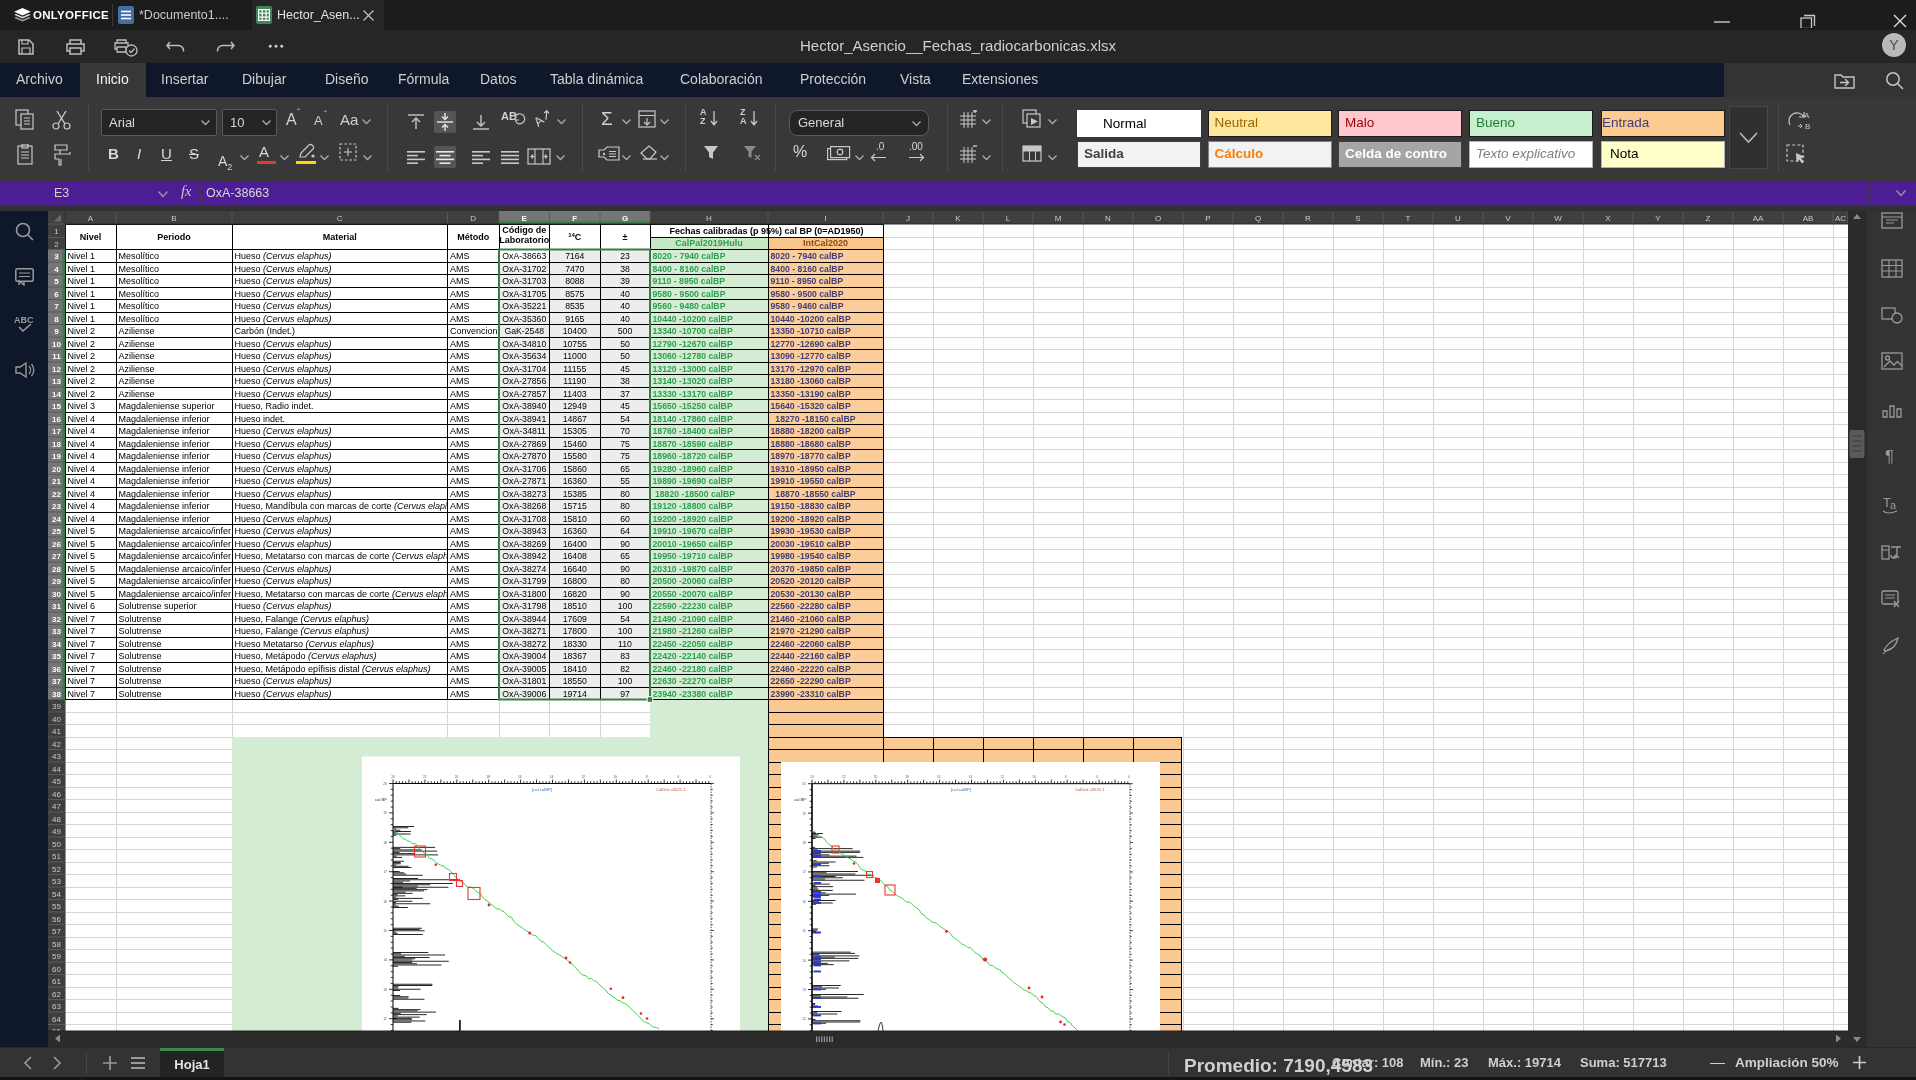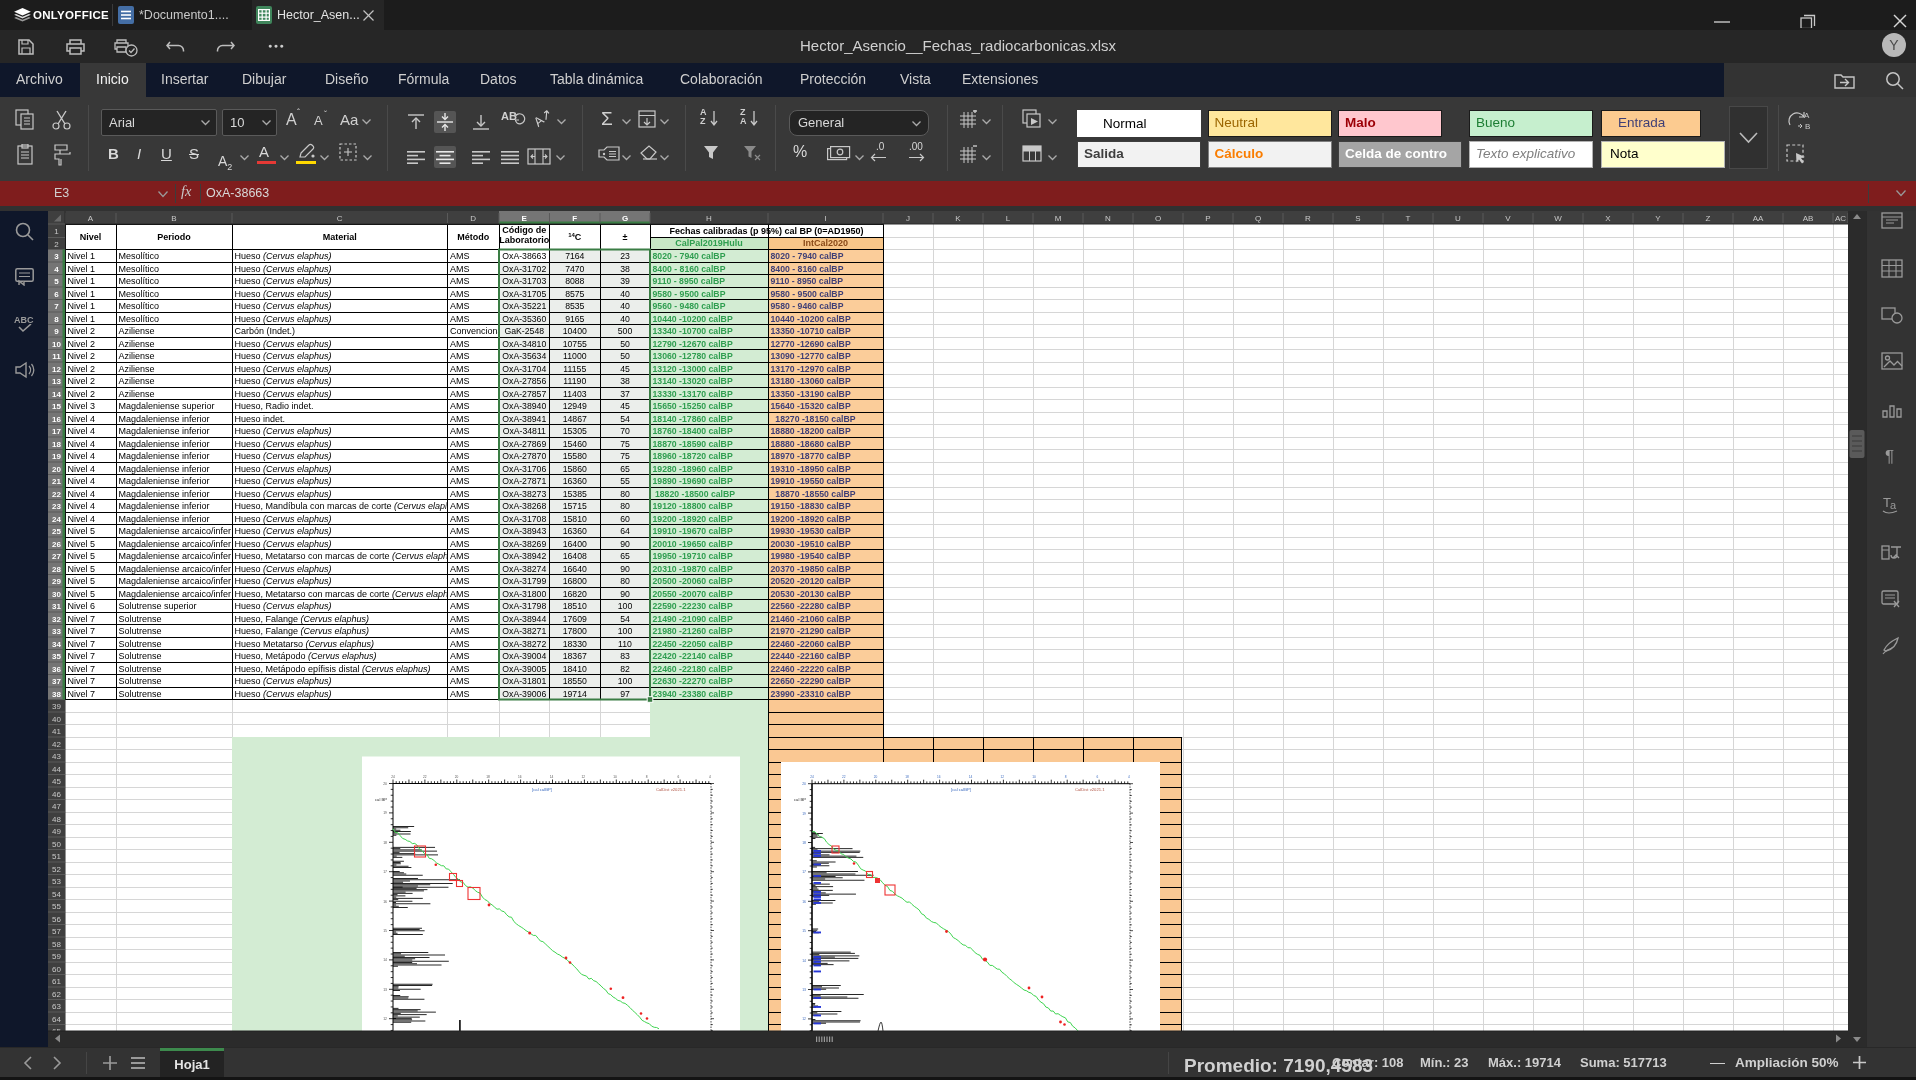--- a/index.html
+++ b/index.html
@@ -1912,44 +1912,44 @@
 <svg class="abs" style="left:1022px;top:48px" width="20" height="18">
       <rect x="1" y="1" width="18" height="15" stroke="#c8c8c8" stroke-width="1.2" fill="none"></rect>
       <path d="M1 6 h18 M7.5 1 v15 M13.5 1 v15" stroke="#c8c8c8" stroke-width="1"></path>
       <rect x="1" y="1" width="18" height="5" fill="#c8c8c8"></rect>
     </svg>
 <svg class="abs" style="left:1048px;top:58px" width="9" height="6">
       <path d="M0.5 0.5 L4.5 4.5 L8.5 0.5" stroke="#aaa" stroke-width="1.3" fill="none"></path>
     </svg>
 <div class="abs" style="left:1077px;top:13px;width:124px;height:27px;background:#ffffff;color:#000000;font-weight:normal;font-style:normal;border:2px solid #fff;font-size:13.5px;line-height:24px;padding-left:24px;white-space:nowrap;overflow:hidden">Normal</div>
 <div class="abs" style="left:1207.5px;top:13px;width:124px;height:27px;background:#ffe79d;color:#9c6500;font-weight:normal;font-style:normal;border:1px solid #1a1a1a;font-size:13.5px;line-height:24px;padding-left:6px;white-space:nowrap;overflow:hidden">Neutral</div>
-<div class="abs" style="left:1338px;top:13px;width:104px;height:27px;background:#ffc7ce;color:#9c0006;font-weight:bold;font-style:normal;border:1px solid #1a1a1a;font-size:13.5px;line-height:24px;padding-left:6px;white-space:nowrap;overflow:hidden">Malo</div>
+<div class="abs" style="left:1338px;top:13px;width:124px;height:27px;background:#ffc7ce;color:#9c0006;font-weight:normal;font-style:normal;border:1px solid #1a1a1a;font-size:13.5px;line-height:24px;padding-left:6px;white-space:nowrap;overflow:hidden">Malo</div>
 <div class="abs" style="left:1469px;top:13px;width:124px;height:27px;background:#c6efce;color:#1e7e34;font-weight:normal;font-style:normal;border:1px solid #1a1a1a;font-size:13.5px;line-height:24px;padding-left:6px;white-space:nowrap;overflow:hidden">Bueno</div>
-<div class="abs" style="left:1601px;top:13px;width:100px;height:27px;background:#fccb90;color:#3f3f76;font-weight:normal;font-style:normal;border:1px solid #1a1a1a;font-size:13.5px;line-height:24px;padding-left:16px;white-space:nowrap;overflow:hidden">Entrada</div>
+<div class="abs" style="left:1601px;top:13px;width:124px;height:27px;background:#fccb90;color:#3f3f76;font-weight:normal;font-style:normal;border:1px solid #1a1a1a;font-size:13.5px;line-height:24px;padding-left:0;white-space:nowrap;overflow:hidden">Entrada</div>
 <div class="abs" style="left:1077px;top:44px;width:124px;height:27px;background:#f2f2f2;color:#3f3f3f;font-weight:bold;font-style:normal;border:1px solid #3f3f3f;font-size:13.5px;line-height:24px;padding-left:6px;white-space:nowrap;overflow:hidden">Salida</div>
 <div class="abs" style="left:1207.5px;top:44px;width:124px;height:27px;background:#f2f2f2;color:#fa7d00;font-weight:bold;font-style:normal;border:1px solid #7f7f7f;font-size:13.5px;line-height:24px;padding-left:6px;white-space:nowrap;overflow:hidden">Cálculo</div>
 <div class="abs" style="left:1338px;top:44px;width:124px;height:27px;background:#a5a5a5;color:#ffffff;font-weight:bold;font-style:normal;border:1px solid #3f3f3f;font-size:13.5px;line-height:24px;padding-left:6px;white-space:nowrap;overflow:hidden">Celda de contro</div>
 <div class="abs" style="left:1469px;top:44px;width:124px;height:27px;background:#ffffff;color:#7f7f7f;font-weight:normal;font-style:italic;border:1px solid #b2b2b2;font-size:13.5px;line-height:24px;padding-left:6px;white-space:nowrap;overflow:hidden">Texto explicativo</div>
 <div class="abs" style="left:1601px;top:44px;width:124px;height:27px;background:#ffffcc;color:#000000;font-weight:normal;font-style:normal;border:1px solid #b2b2b2;font-size:13.5px;line-height:24px;padding-left:8px;white-space:nowrap;overflow:hidden">Nota</div>
 <div class="abs" style="left:1729px;top:9px;width:39px;height:63px;background:#303030;border:1px solid #484848"></div>
 <svg class="abs" style="left:1739px;top:35px" width="19" height="12">
       <path d="M1 1 L9.5 10 L18 1" stroke="#bbb" stroke-width="1.6" fill="none"></path>
     </svg>
 <svg class="abs" style="left:1786px;top:12px" width="26" height="22">
       <path d="M4 16 a8 8 0 0 1 14 -8 M18 3 v5 h-5" stroke="#c8c8c8" stroke-width="1.2" fill="none"></path>
       <text x="18" y="9" font-size="8" fill="#c8c8c8">A</text>
       <text x="19" y="20" font-size="8" fill="#c8c8c8">B</text>
       <path d="M12 17 l4 0 M14 15 l2 2 l-2 2" stroke="#c8c8c8" stroke-width="1"></path>
     </svg>
 <svg class="abs" style="left:1786px;top:47px" width="26" height="24">
       <rect x="1" y="1" width="16" height="16" stroke="#c8c8c8" stroke-width="1.2" fill="none" stroke-dasharray="3,2.2"></rect>
       <path d="M10 9 l9 4 l-4 1 l3 4 l-2 1.5 l-3 -4 l-2.5 3 z" fill="#c8c8c8"></path>
     </svg>
 </div>
-<div class="abs" style="left:0;top:181px;width:1916px;height:25px;background:#7f1d1d;z-index:5">
+<div class="abs" style="left:0;top:181px;width:1916px;height:25px;background:#4c1d95;z-index:5">
 <span class="abs" style="left:54px;top:5px;font-size:12.5px;color:#cfcfcf">E3</span>
 <svg class="abs" style="left:158px;top:10px" width="10" height="7">
       <path d="M0.5 0.5 L5 5.5 L9.5 0.5" stroke="#999" stroke-width="1.3" fill="none"></path>
     </svg>
 <div class="abs" style="left:175px;top:3px;width:1px;height:19px;background:#3c3c3c"></div>
 <span class="abs" style="left:181px;top:2px;font-size:14.5px;color:#c8c8c8;font-style:italic;font-family:'Liberation Serif',serif">fx</span>
 <div class="abs" style="left:200px;top:3px;width:1px;height:19px;background:#3c3c3c"></div>
 <span class="abs" style="left:206px;top:5px;font-size:12.5px;color:#d8d8d8">OxA-38663</span>
 <div class="abs" style="left:1868px;top:3px;width:1px;height:19px;background:#3c3c3c"></div>
 <svg class="abs" style="left:1896px;top:9px" width="10" height="7">

